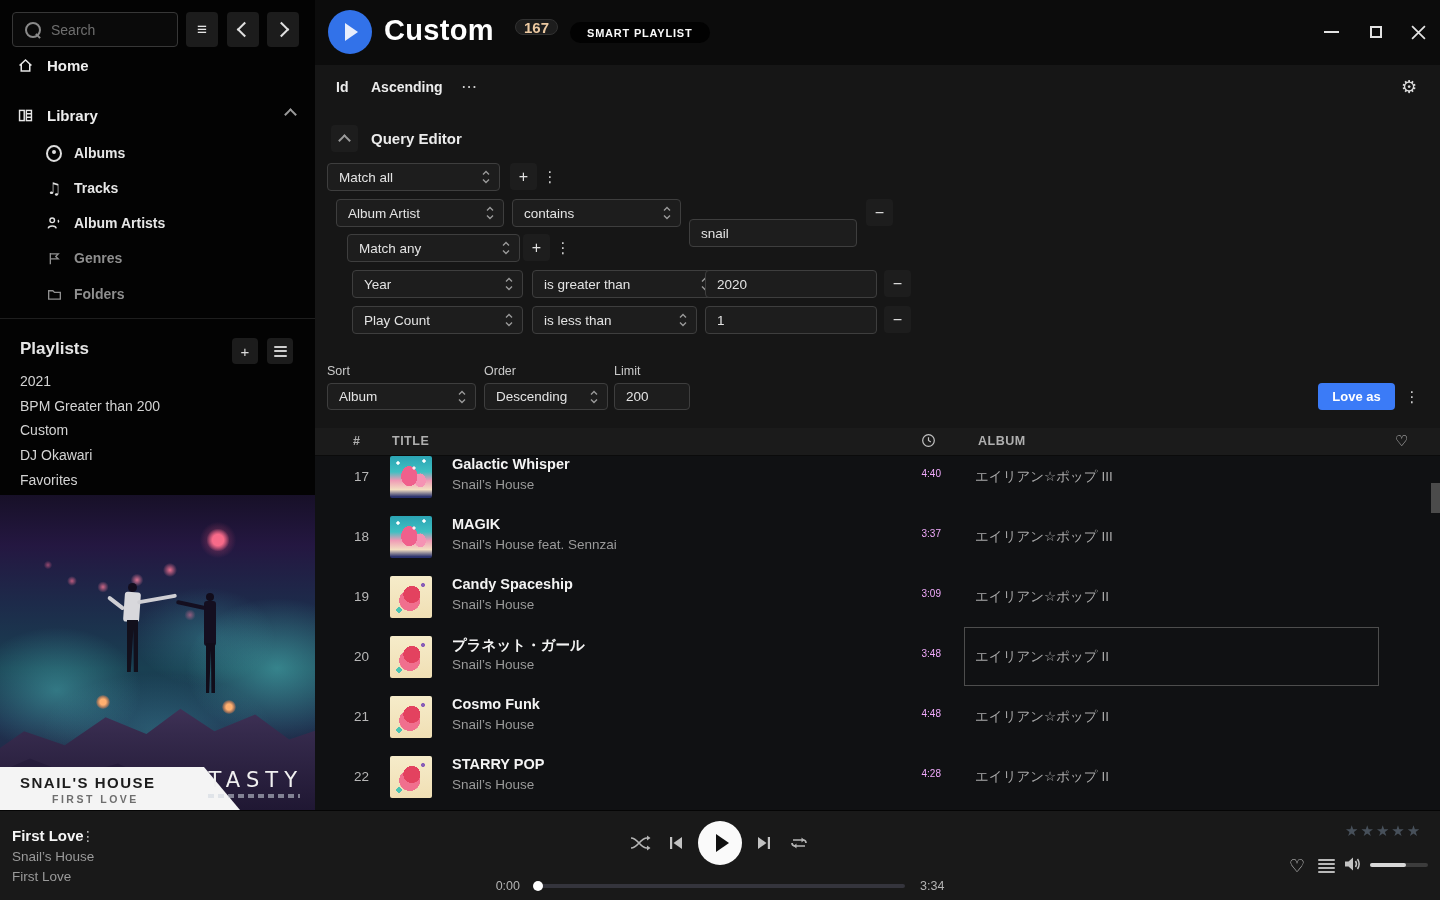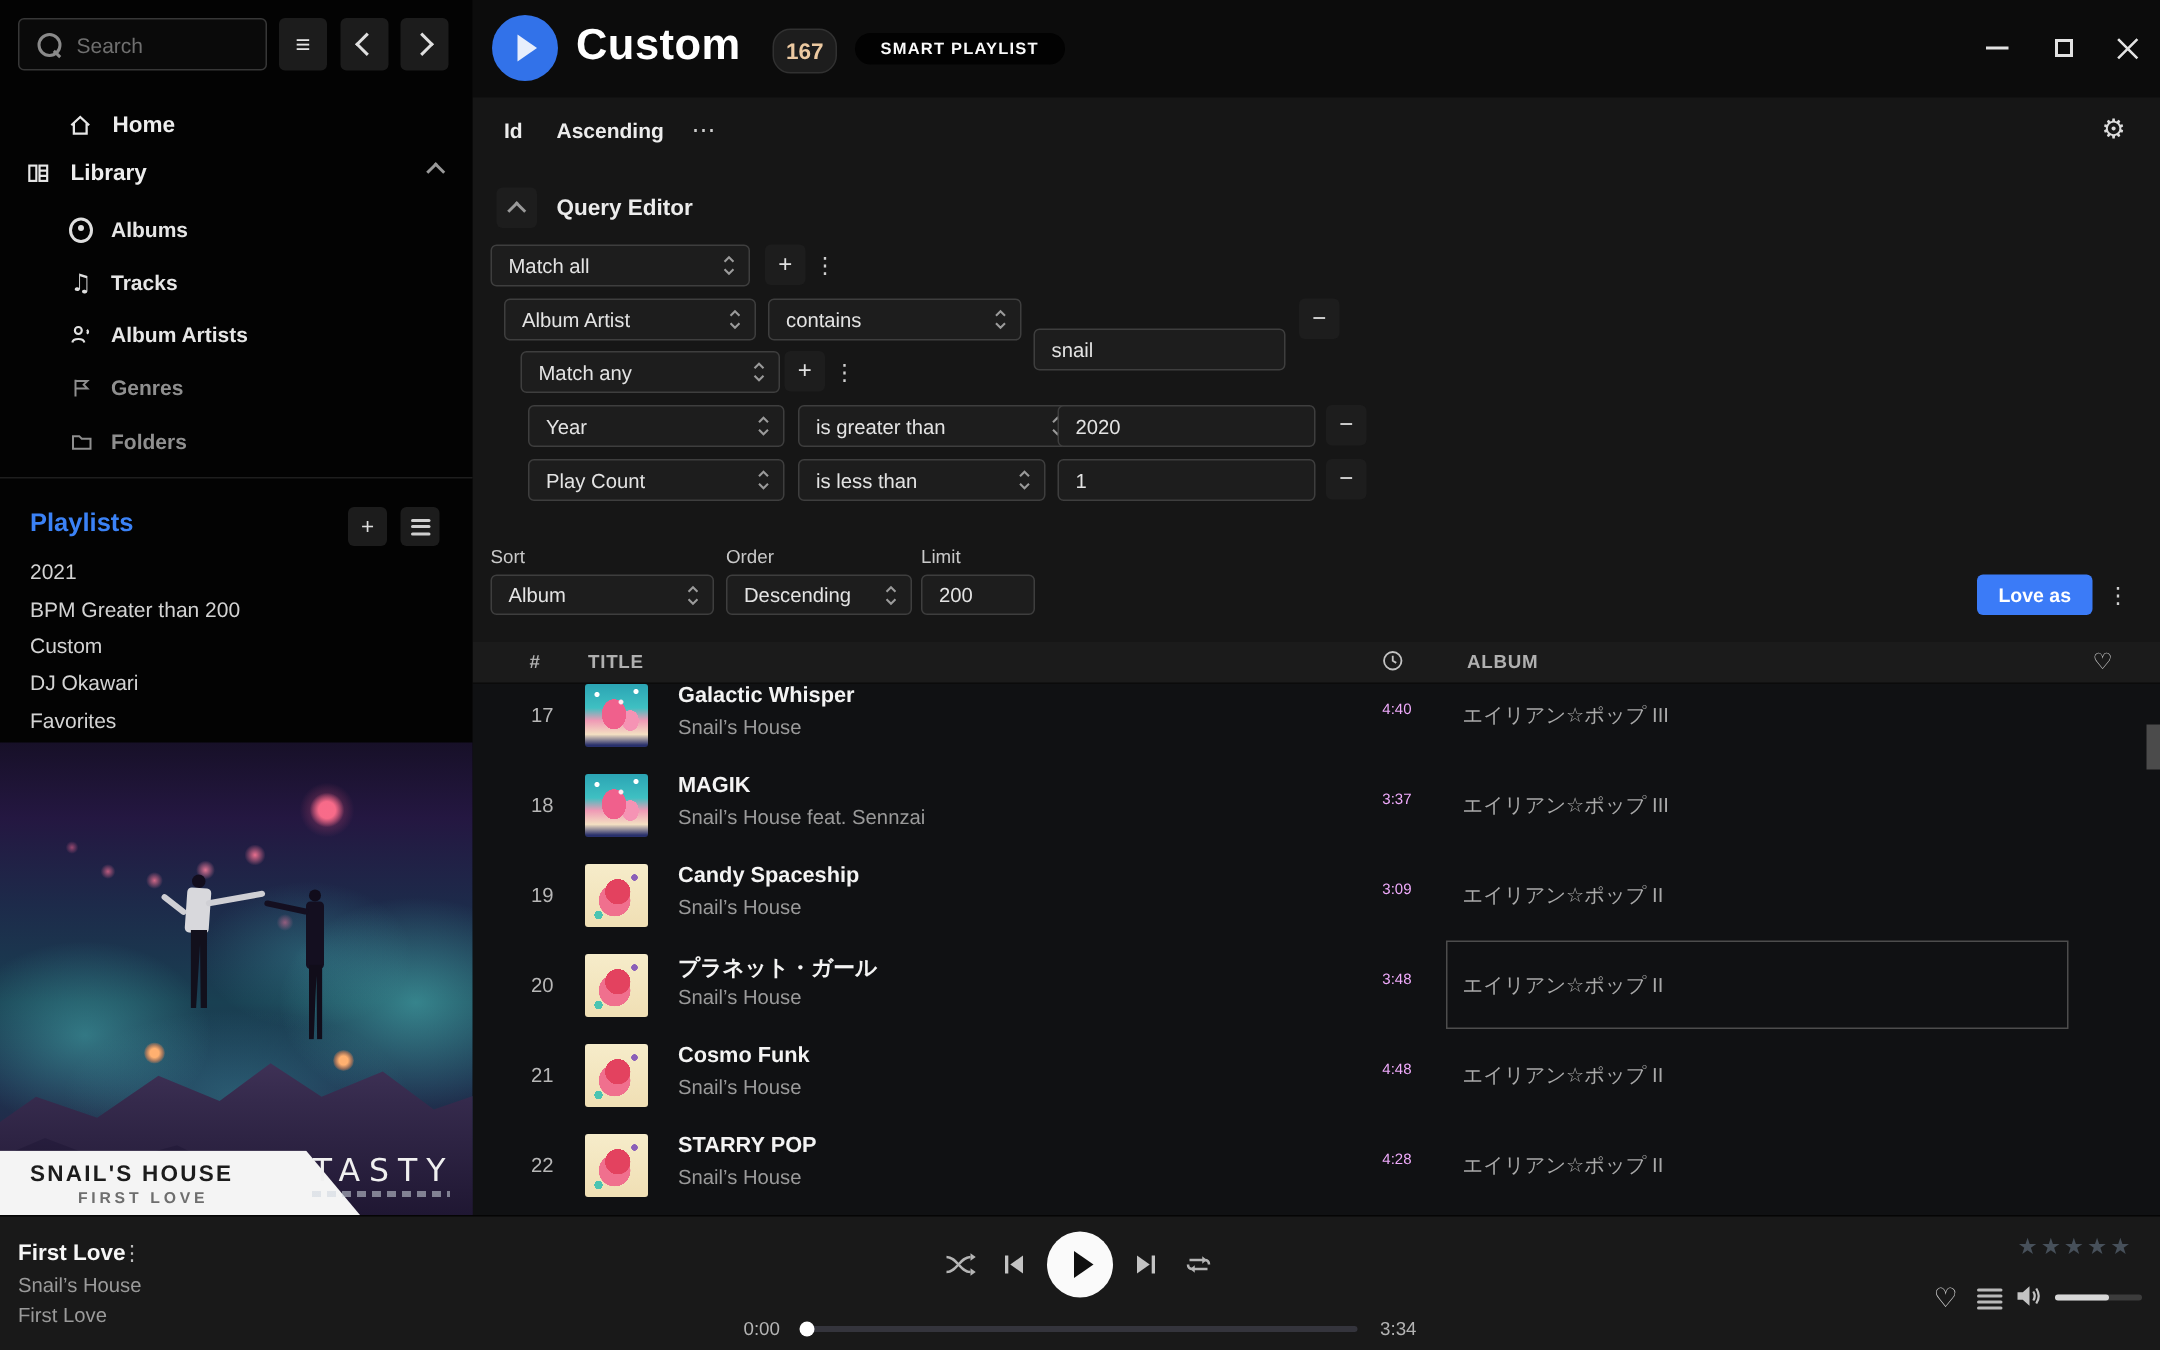--- a/index.html
+++ b/index.html
@@ -19,36 +19,36 @@
   .sq-btn{position:absolute;top:0;width:32px;height:35px;background:#1c1c1c;border:none;border-radius:4px;color:#e5e5e5;
           display:flex;align-items:center;justify-content:center;font-size:17px;cursor:pointer;padding:0;}
   .sq-btn.b1{left:186px;} .sq-btn.b2{left:227px;} .sq-btn.b3{left:267px;}
   .chev{width:9px;height:9px;border-left:2px solid #e0e0e0;border-bottom:2px solid #e0e0e0;display:inline-block;}
   .chev.left{transform:rotate(45deg);margin-left:3px;}
   .chev.right{transform:rotate(-135deg);margin-right:3px;}
   .chev.up{transform:rotate(135deg);border-color:#9a9a9a;width:7px;height:7px;}
 
   .nav-item{position:absolute;left:0;width:315px;height:26px;display:flex;align-items:center;cursor:pointer;}
   .nav-item .lbl{font-size:15px;font-weight:700;color:#ededed;}
-  .nav-home{top:70px;padding-left:28px;} .nav-library{top:102px;}
+  .nav-home{top:52px;} .nav-library{top:102px;}
   .nav-item .nicon{width:17px;height:17px;margin:0 13px 0 17px;flex:none;display:flex;align-items:center;justify-content:center;}
   .lib-chevron{position:absolute;right:20px;top:8px;}
   .sub-item{position:absolute;left:0;width:315px;height:26px;display:flex;align-items:center;cursor:pointer;}
   .sub-item .nicon{width:16px;height:16px;margin:0 12px 0 46px;flex:none;display:flex;align-items:center;justify-content:center;}
   .sub-item .lbl{font-size:14px;font-weight:700;color:#e6e6e6;}
   .sub-item.dim .lbl{color:#8f8f8f;}
   .sub-item.dim svg{stroke:#8f8f8f;}
   .s1{top:140px;} .s2{top:175px;} .s3{top:210px;} .s4{top:245px;} .s5{top:281px;}
   .icon-albums{width:13px;height:13px;border:2px solid #dedede;border-radius:50%;position:relative;}
   .icon-albums::after{content:"";position:absolute;left:3.5px;top:3.5px;width:4px;height:4px;background:#dedede;border-radius:50%;}
   .glyph{font-family:"DejaVu Sans",sans-serif;color:#dedede;}
   .side-divider{position:absolute;left:0;top:318px;width:315px;height:1px;background:#1e1e1e;}
 
   .pl-header{position:absolute;left:0;top:338px;width:315px;height:26px;}
-  .pl-title{position:absolute;left:20px;top:1px;font-size:17px;font-weight:800;color:#3b82f6;}
+  .pl-title{position:absolute;left:20px;top:1px;font-size:17px;font-weight:800;color:#e5e5e5;}
   .pl-btn{position:absolute;top:0;width:26px;height:26px;background:#1c1c1c;border:none;border-radius:4px;color:#ddd;
           display:flex;align-items:center;justify-content:center;font-size:15px;cursor:pointer;padding:0;}
   .pl-btn.add{left:232px;} .pl-btn.view{left:267px;}
   .icon-list{width:13px;height:11px;display:flex;flex-direction:column;justify-content:space-between;}
   .icon-list i{display:block;height:2px;background:#cfcfcf;border-radius:1px;}
   .pl-item{position:absolute;left:20px;height:22px;display:flex;align-items:center;font-size:14px;color:#d3d3d3;cursor:pointer;}
   .p1{top:370px;} .p2{top:395px;} .p3{top:419px;} .p4{top:444px;} .p5{top:469px;}
 
   
   .album-art{position:absolute;left:0;top:495px;width:315px;height:315px;overflow:hidden;cursor:pointer;
@@ -93,21 +93,21 @@
   .art-tasty .t1{font-size:21px;font-weight:400;letter-spacing:6px;color:#f0f0f0;font-family:"DejaVu Sans",sans-serif;}
   .art-tasty .t2{margin-top:2px;height:4px;width:92px;opacity:.55;
      background:repeating-linear-gradient(90deg,#cfd6df 0 6px,transparent 6px 10px);}
 
   
   .main{position:absolute;left:315px;top:0;width:1125px;height:810px;background:#161616;}
   .titlebar{position:absolute;left:0;top:0;width:1125px;height:65px;background:#0c0c0c;}
   .play-hero{position:absolute;left:13px;top:10px;width:44px;height:44px;border-radius:50%;background:#3272e9;border:none;cursor:pointer;}
   .play-hero::after{content:"";position:absolute;left:17px;top:13px;border-left:13px solid #e8eefc;border-top:9px solid transparent;border-bottom:9px solid transparent;}
   .page-title{position:absolute;left:69px;top:14px;font-size:29px;font-weight:800;letter-spacing:.3px;color:#fff;}
-  .count-badge{position:absolute;left:200px;top:19px;min-width:37px;height:30px;border-radius:12px;background:#1d1d1d;border:1px solid #313131;
+  .count-badge{position:absolute;left:200px;top:19px;min-width:37px;height:16px;border-radius:12px;background:#1d1d1d;border:1px solid #313131;
                display:flex;align-items:center;justify-content:center;font-size:15px;font-weight:700;color:#ecc9a1;box-sizing:border-box;padding:0 8px;}
   .smart-pill{position:absolute;left:255px;top:22px;height:21px;border-radius:11px;background:#020202;display:flex;align-items:center;
               padding:0 17px;font-size:11px;font-weight:800;letter-spacing:.8px;color:#fafafa;}
   .win-btn{position:absolute;top:22px;width:20px;height:20px;background:transparent;border:none;cursor:pointer;display:flex;align-items:center;justify-content:center;padding:0;}
   .win-min{left:1006px;} .win-max{left:1051px;} .win-close{left:1093px;}
   .win-min i{display:block;width:15px;height:2px;background:#e3e3e3;}
   .win-max i{display:block;width:12px;height:12px;border:2px solid #e3e3e3;box-sizing:border-box;}
 
   .sortbar{position:absolute;left:0;top:65px;width:1125px;height:47px;}
   .sortbar .sb{position:absolute;top:14px;font-size:14px;font-weight:700;color:#ececec;cursor:pointer;}

